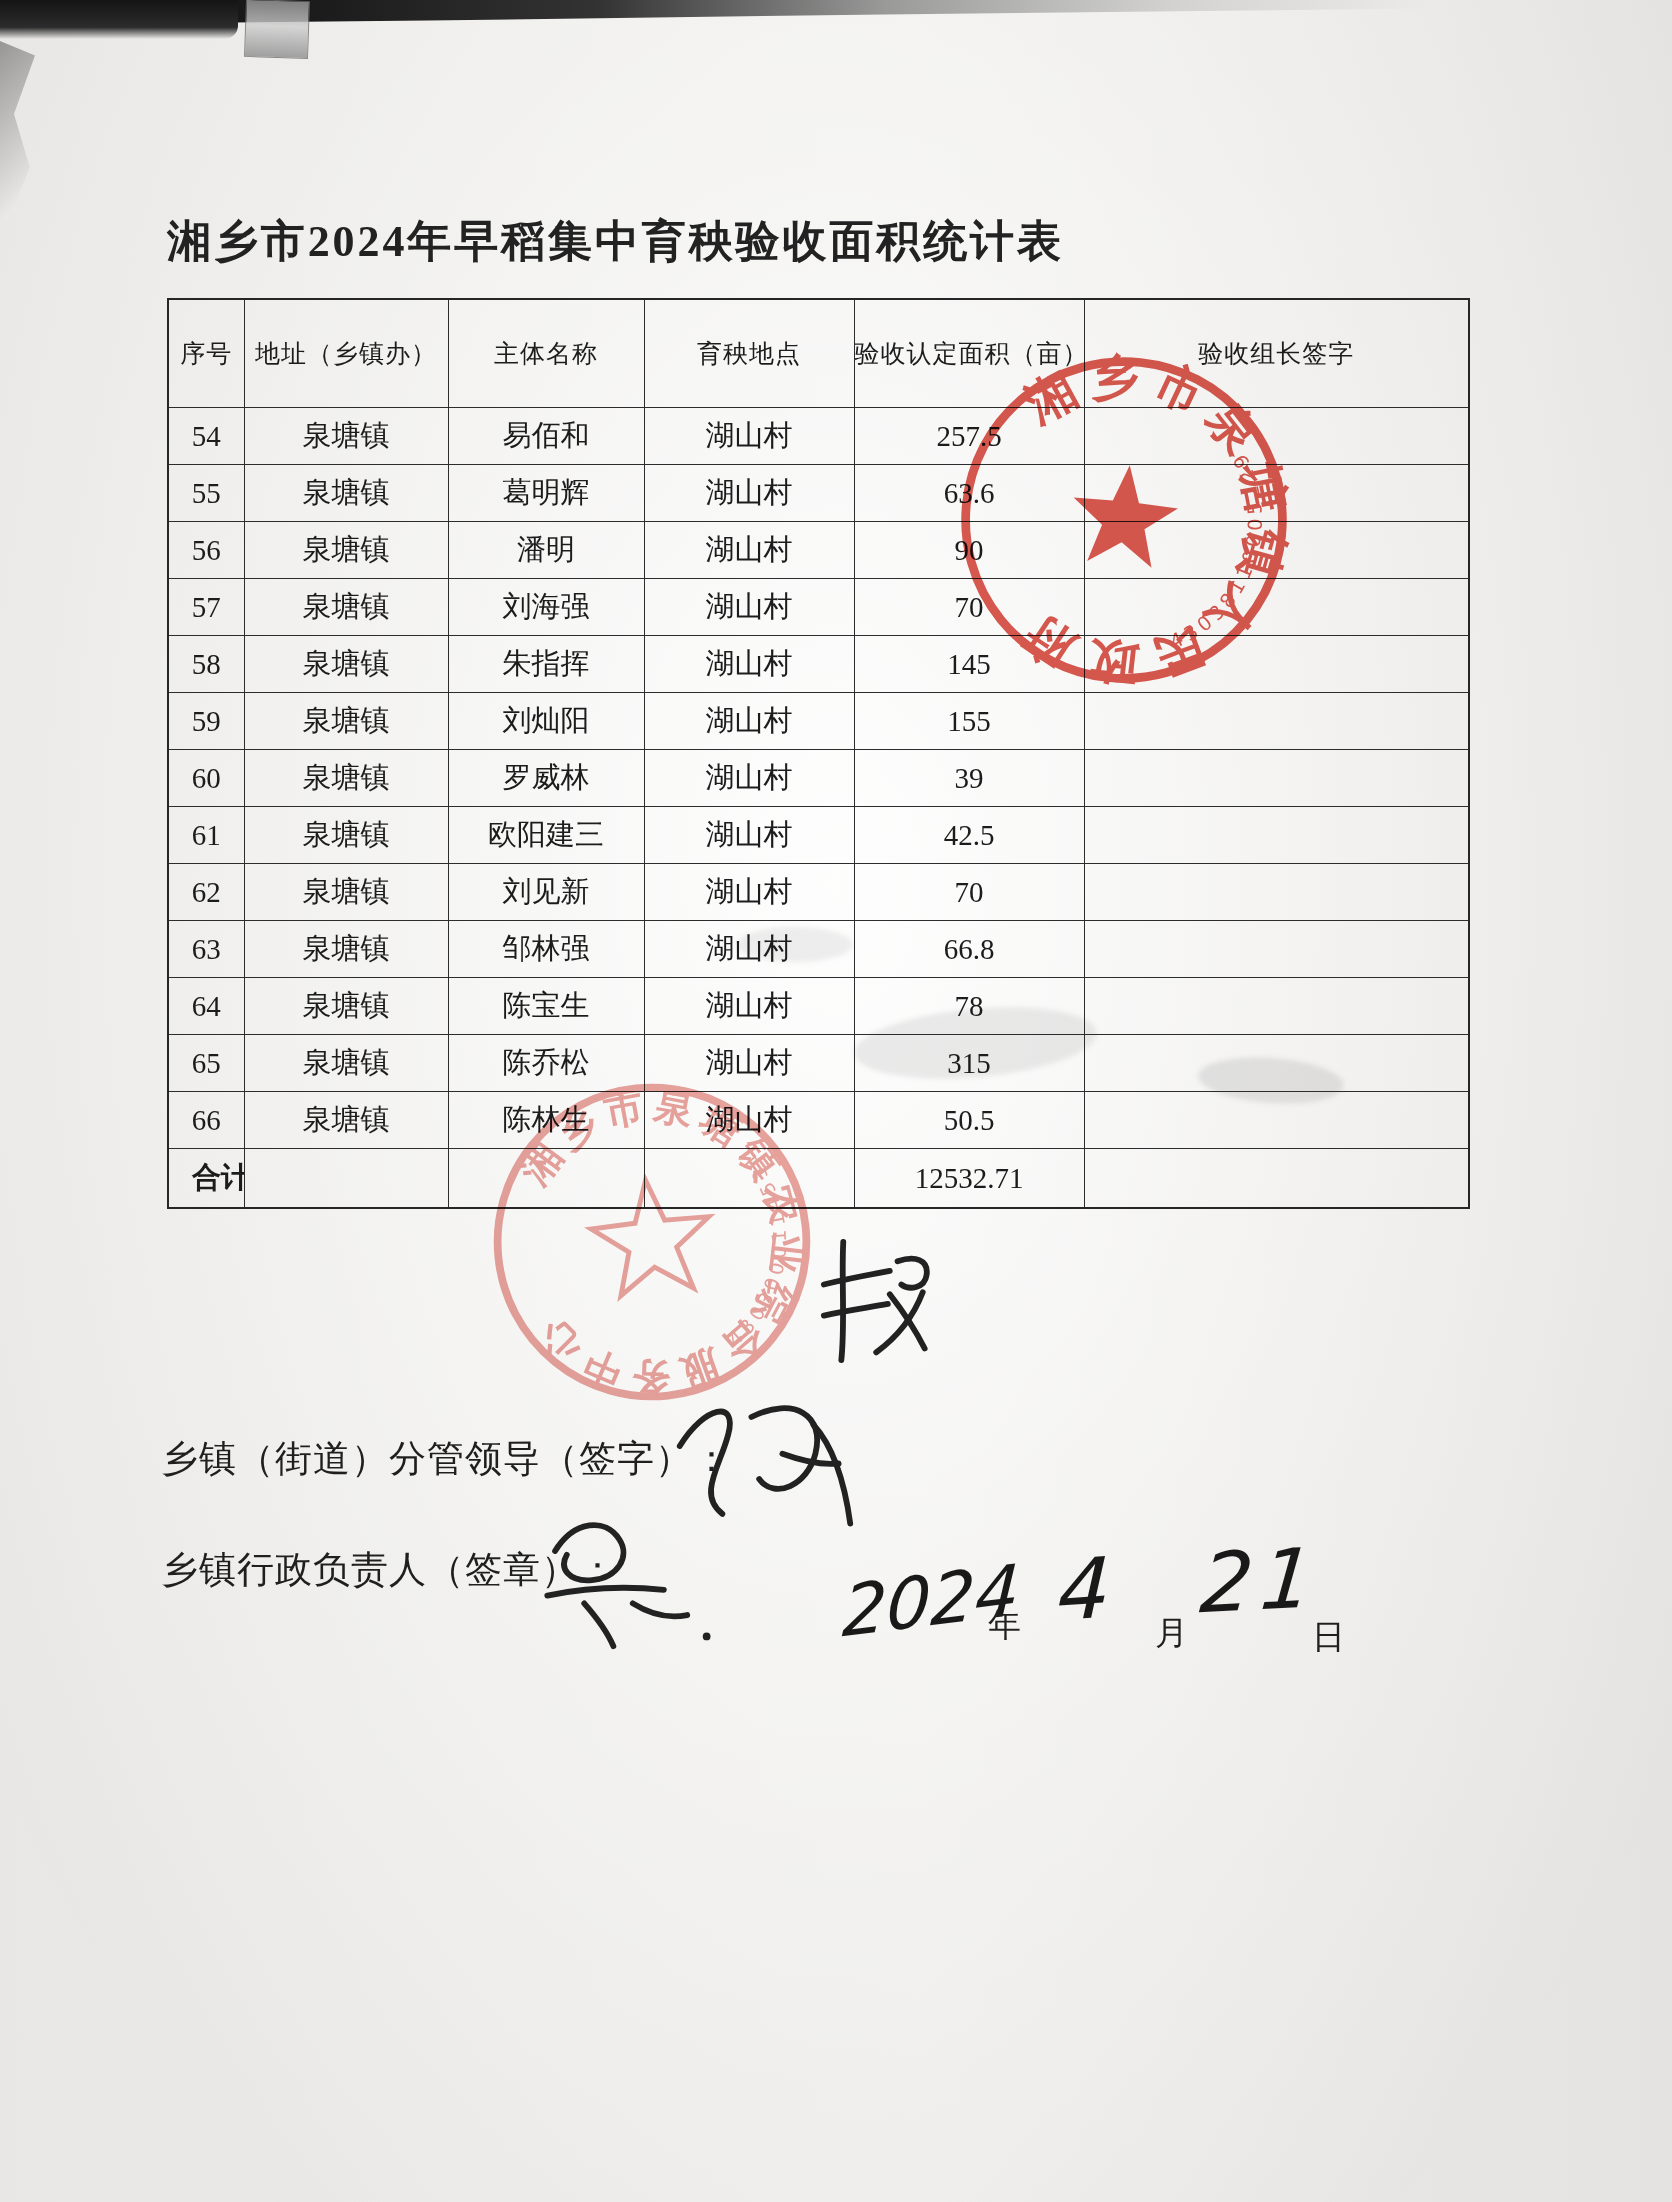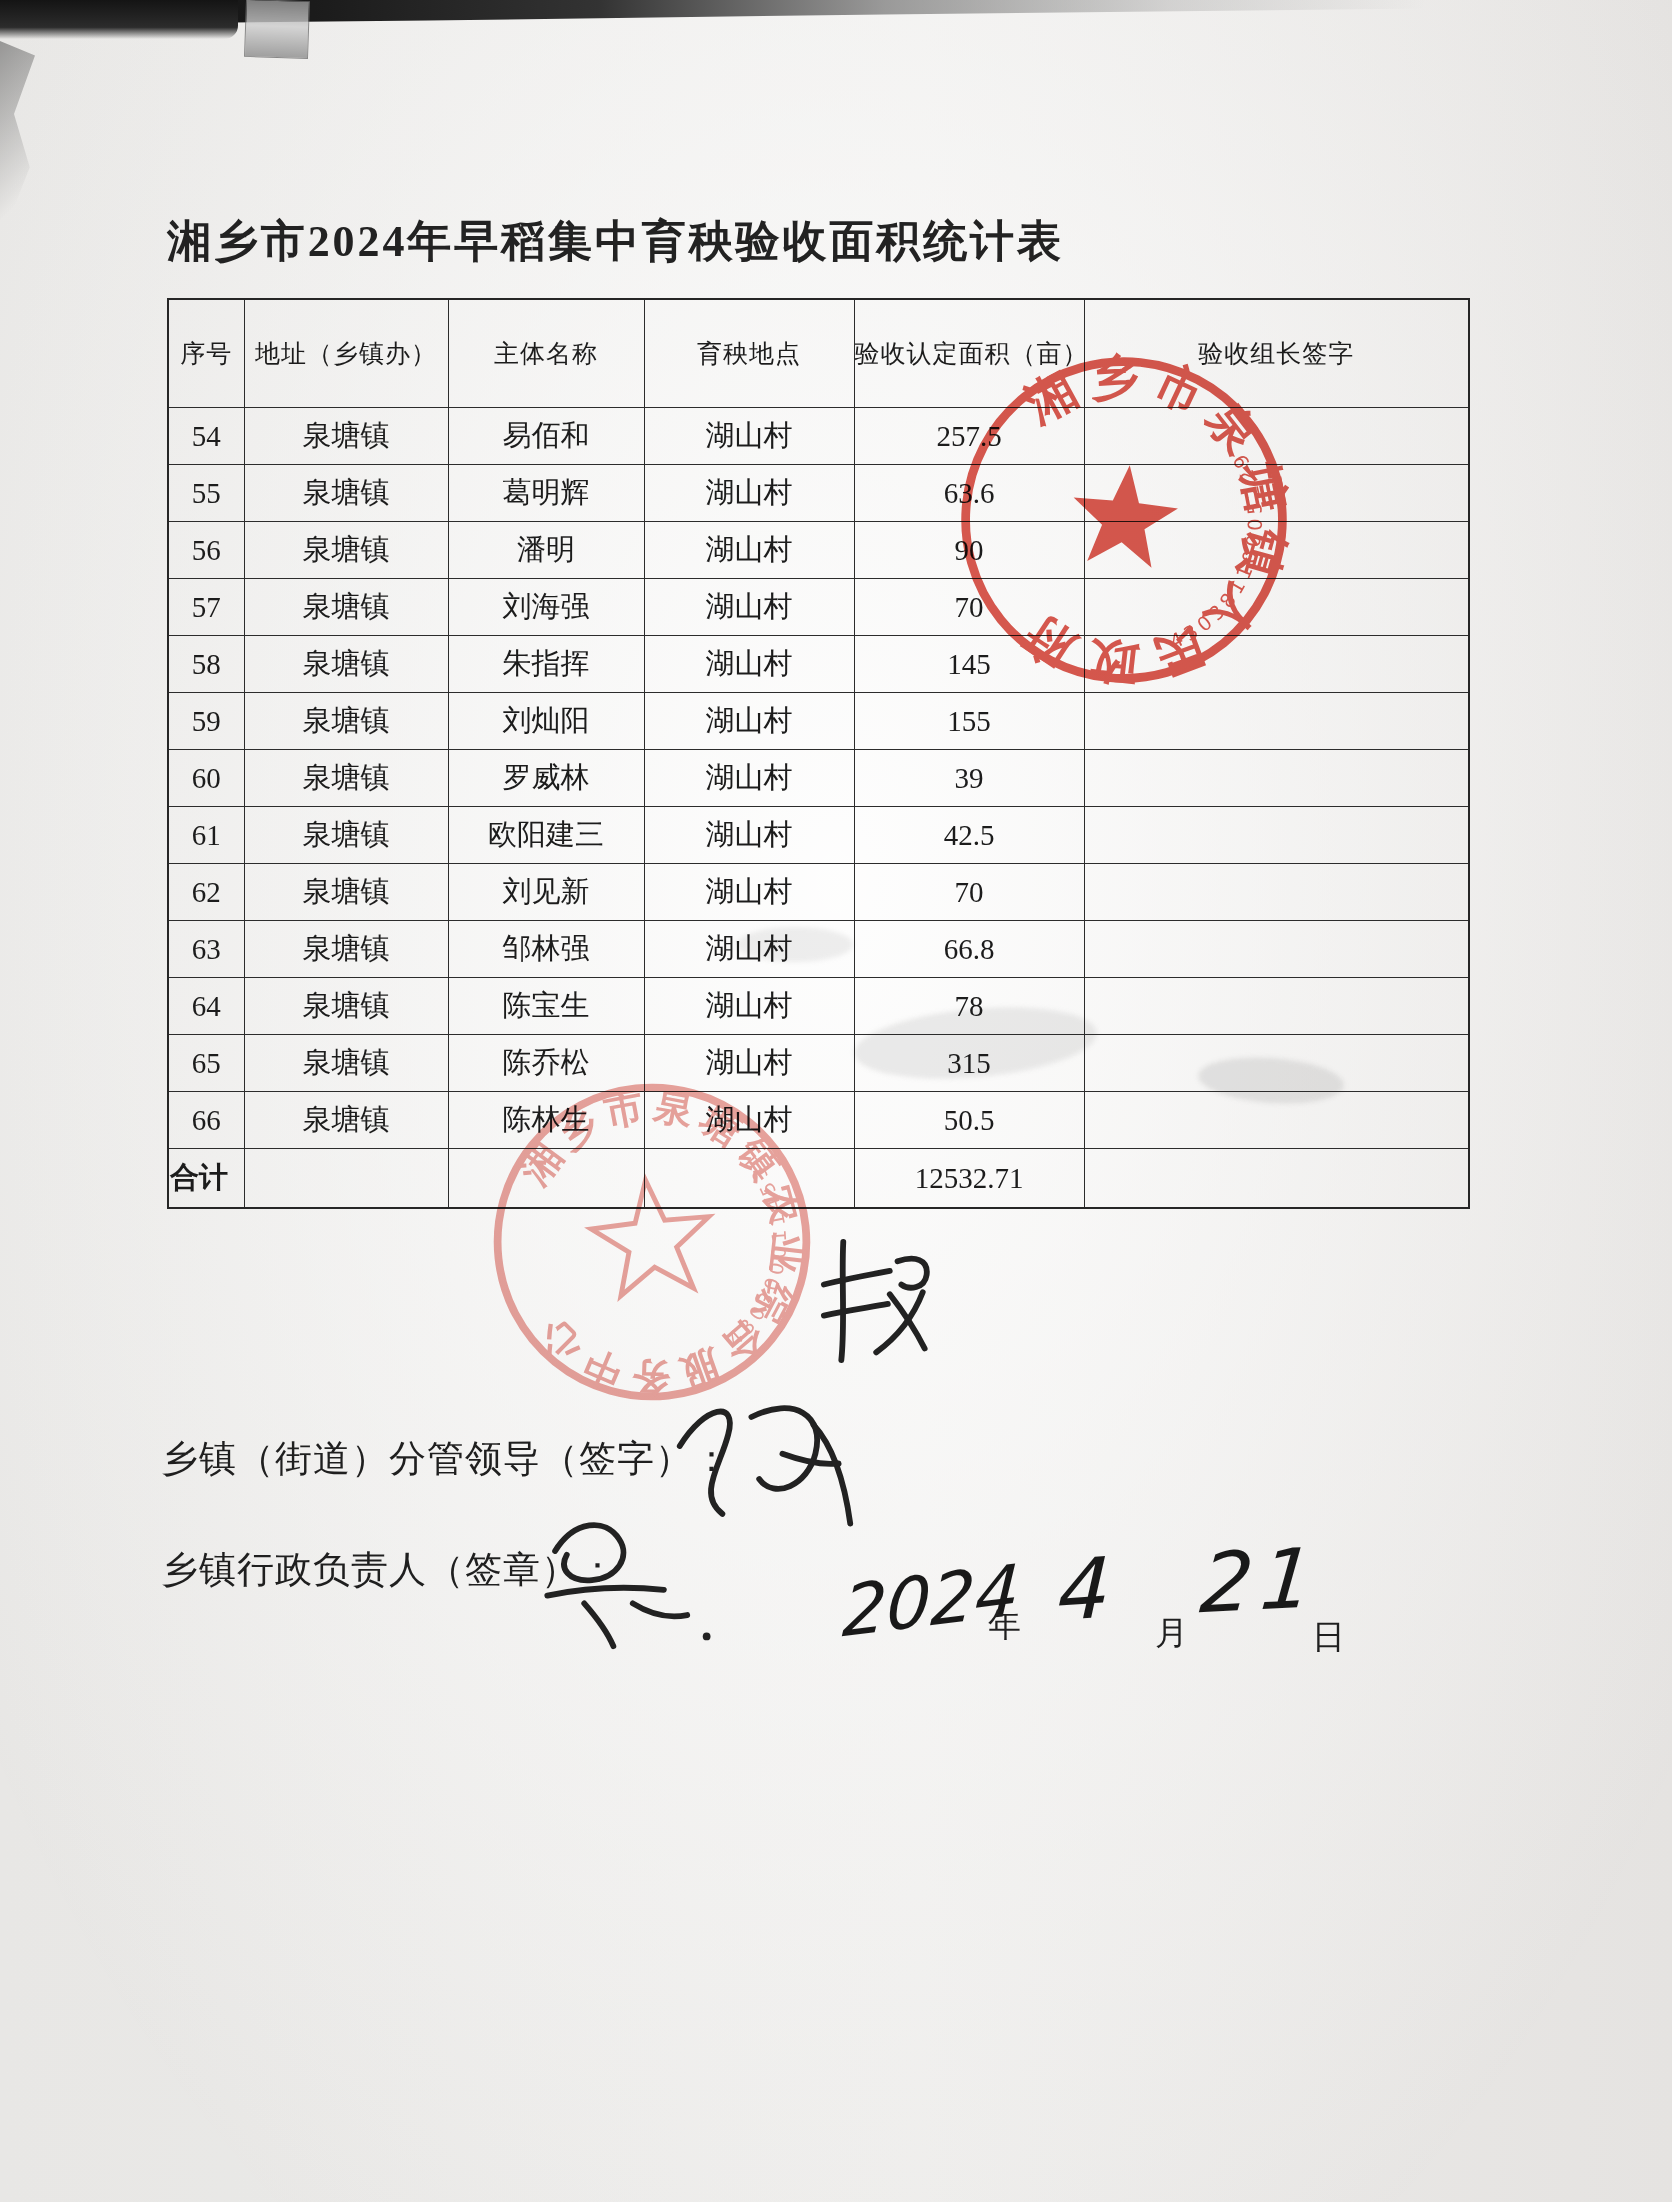--- a/index.html
+++ b/index.html
@@ -62,21 +62,21 @@
     border:1.9px solid #2c2c2c;
     text-align:center;vertical-align:middle;
     font-size:29px;color:#1c1c1c;
     padding:0;
     overflow:hidden;white-space:nowrap;
   }
   table.main{border:2.9px solid #262626;}
   table.main thead th{height:107px;font-size:25px;font-weight:400;letter-spacing:1px;}
   table.main tbody td{height:56px;}
   table.main tfoot td{height:58px;font-size:29px;}
-  table.main tfoot td.total-label{text-align:left;padding-left:1px;font-weight:600;}
+  table.main tfoot td.total-label{text-align:left;padding-left:23px;font-weight:600;}
 
   
   .stamp{position:absolute;mix-blend-mode:multiply;}
   .stamp.gov{left:953px;top:349px;width:342px;height:342px;opacity:.85;transform:rotate(6deg);}
   .stamp.svc{left:485px;top:1075px;width:334px;height:334px;opacity:.62;transform:rotate(-6deg);}
 
   
   .flabel{position:absolute;font-size:37px;letter-spacing:1px;color:#1f1f1f;font-weight:500;}
   .flabel.l1{left:161px;top:1312px;}
   .flabel.l2{left:161px;top:1434px;}

